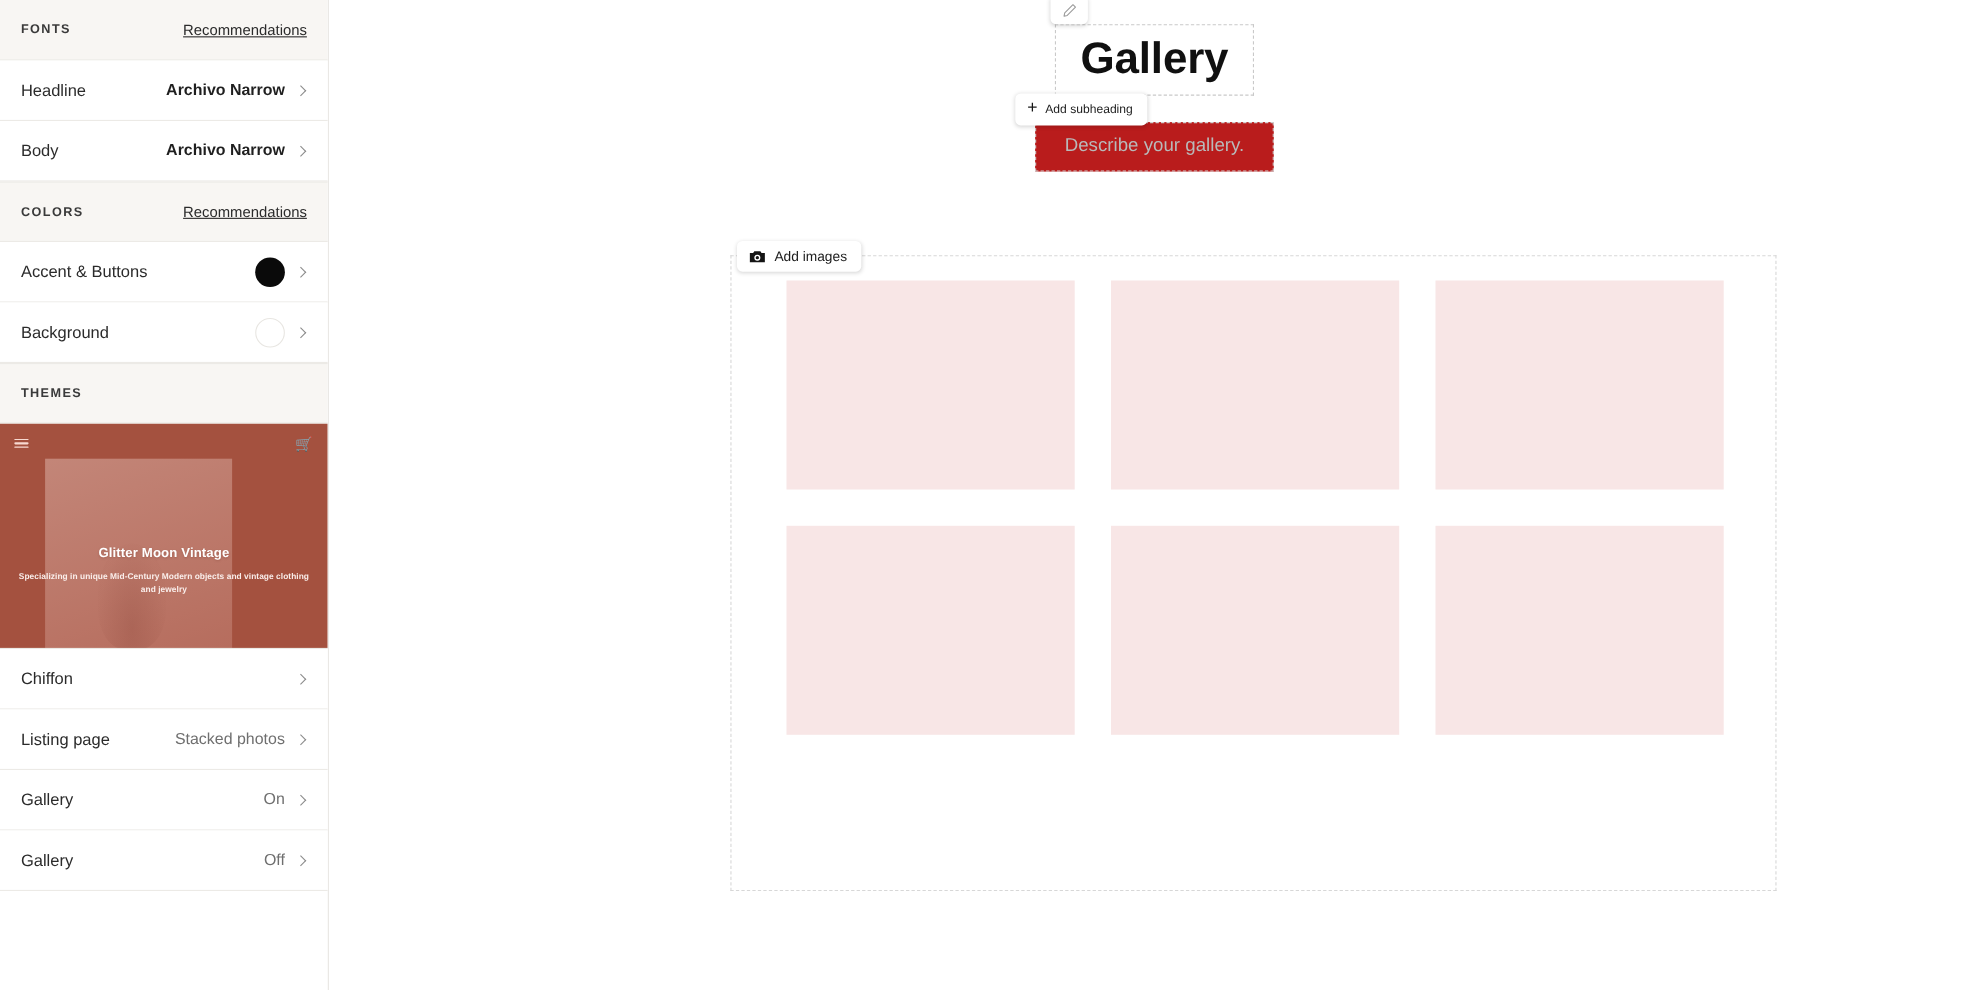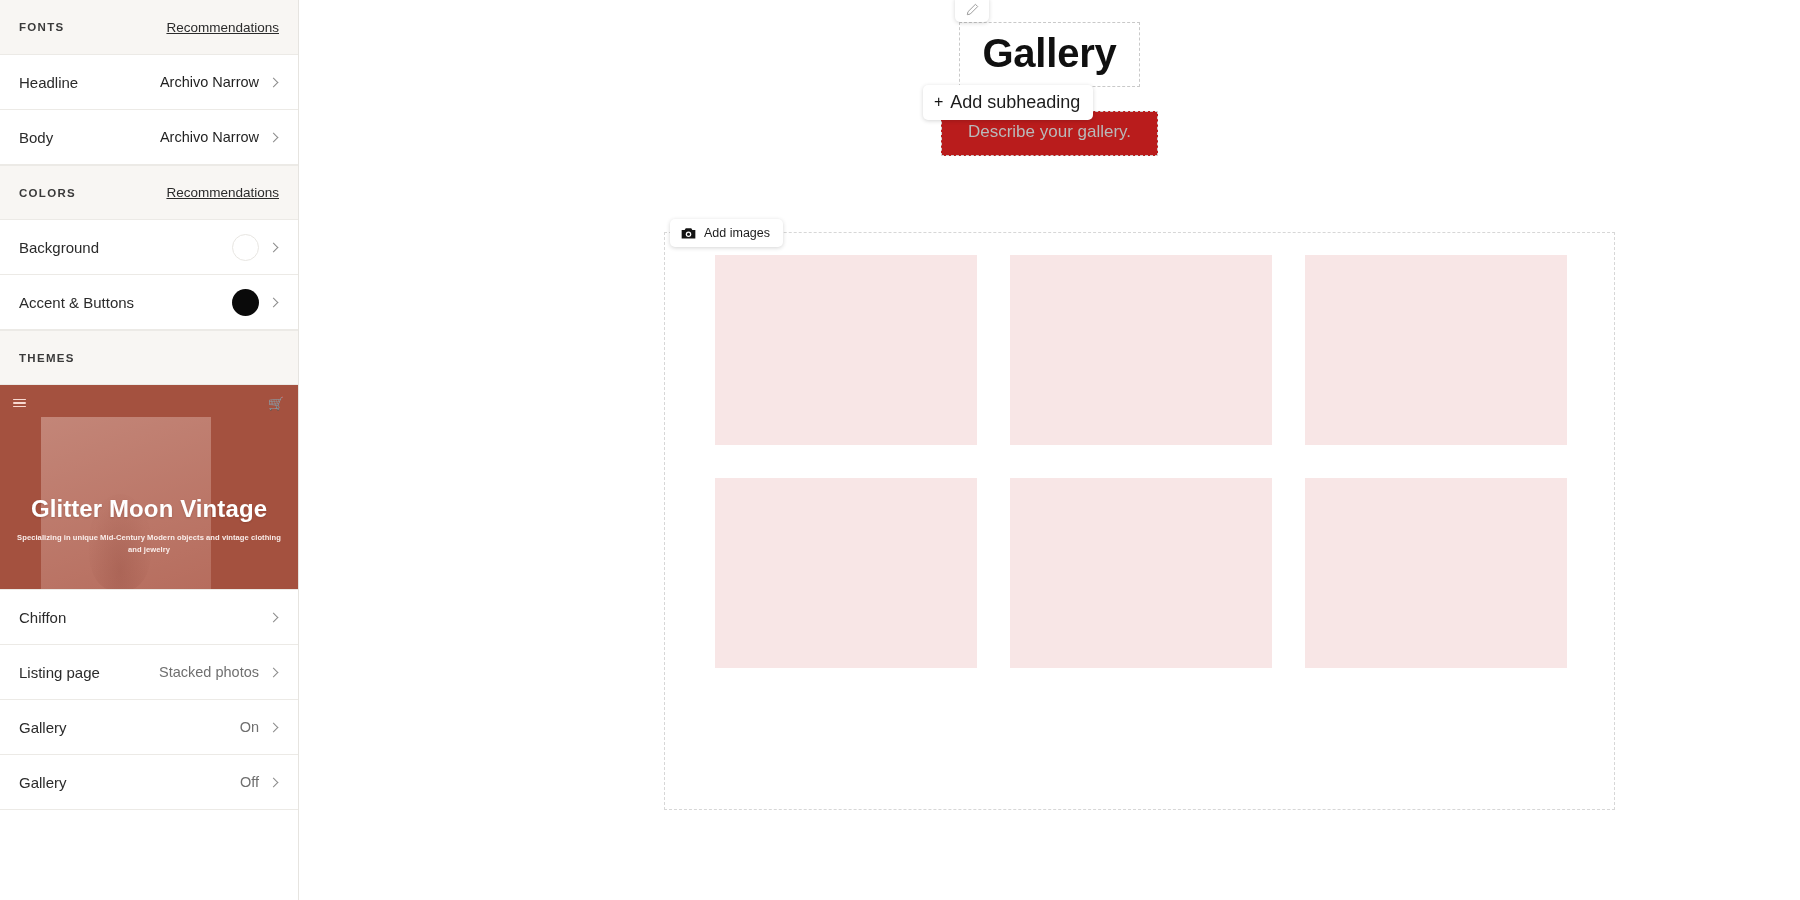--- a/index.html
+++ b/index.html
@@ -50,21 +50,21 @@
     background: #fff;
     cursor: pointer;
   }
   .row-label { font-size: 15px; color: #2b2b2b; }
   .row-right {
     margin-left: auto;
     display: flex; align-items: center; gap: 11px;
   }
   .row-value { font-size: 14.5px; color: #333; }
   .row-value.muted { color: #6f6f6f; }
-  .row-value.bold { font-weight: normal; color: #1f1f1f; text-align: right; }
+  .row-value.bold { font-weight: bold; color: #1f1f1f; text-align: right; }
   .chev {
     width: 7px; height: 7px;
     border-right: 1.6px solid #8a8a8a;
     border-top: 1.6px solid #8a8a8a;
     transform: rotate(45deg);
     display: inline-block;
     margin-right: 2px;
   }
   .swatch {
     width: 27px; height: 27px;
@@ -106,21 +106,21 @@
   .hamburger { width: 13px; display: flex; flex-direction: column; gap: 2px; }
   .hamburger i { display: block; height: 1.6px; background: rgba(255,230,222,0.92); border-radius: 1px; }
   .cart-icon { margin-left: auto; font-size: 13px; color: rgba(255,232,224,0.92); line-height: 1; }
   .theme-text {
     position: absolute;
     left: 0; right: 0; top: 110px;
     text-align: center;
     padding: 0 14px;
   }
   .theme-title {
-    font-size: 24px;
+    font-size: 12px;
     font-weight: bold;
     color: #ffffff;
     letter-spacing: 0.1px;
     text-shadow: 0 1px 2px rgba(90,35,25,0.25);
   }
   .theme-sub {
     margin-top: 9px;
     font-size: 7.6px;
     line-height: 1.62;
     color: rgba(255,248,245,0.93);
@@ -178,21 +178,21 @@
     padding: 7px 13px 7px 11px;
     white-space: nowrap;
     cursor: pointer;
     z-index: 3;
   }
   .plus-glyph {
     font-size: 16px; line-height: 1;
     color: #151515; font-weight: 500;
     margin-top: -1px;
   }
-  .add-sub-label { font-size: 18px; color: #1c1c1c; }
+  .add-sub-label { font-size: 11px; color: #1c1c1c; }
   .sub-box {
     border: 1px dashed #d2d2d2;
     padding: 10px 26px 13px;
     background: #b91c1c;
     min-width: 167px;
     text-align: center;
     cursor: text;
   }
   .sub-text { font-size: 17px; color: #b9b9b9; }
 
@@ -256,31 +256,31 @@
         <i class="chev"></i>
       </span>
     </div>
 
     <div class="section-head">
       <span class="section-title">COLORS</span>
       <span class="section-link">Recommendations</span>
     </div>
 
     <div class="row">
+      <span class="row-label">Accent &amp; Buttons</span>
+      <span class="row-right">
+        <span class="swatch dark" style="background: rgb(10, 10, 10);"></span>
+        <i class="chev"></i>
+      </span>
+    </div>
+
+    <div class="row">
       <span class="row-label">Background</span>
       <span class="row-right">
         <span class="swatch light" style="background: rgb(255, 255, 255);"></span>
-        <i class="chev"></i>
-      </span>
-    </div>
-
-    <div class="row">
-      <span class="row-label">Accent &amp; Buttons</span>
-      <span class="row-right">
-        <span class="swatch dark" style="background: rgb(10, 10, 10);"></span>
         <i class="chev"></i>
       </span>
     </div>
 
     <div class="section-head">
       <span class="section-title">THEMES</span>
     </div>
 
     <div class="theme-card">
       <div class="theme-bg" style="background: rgb(164, 81, 63);"></div>

